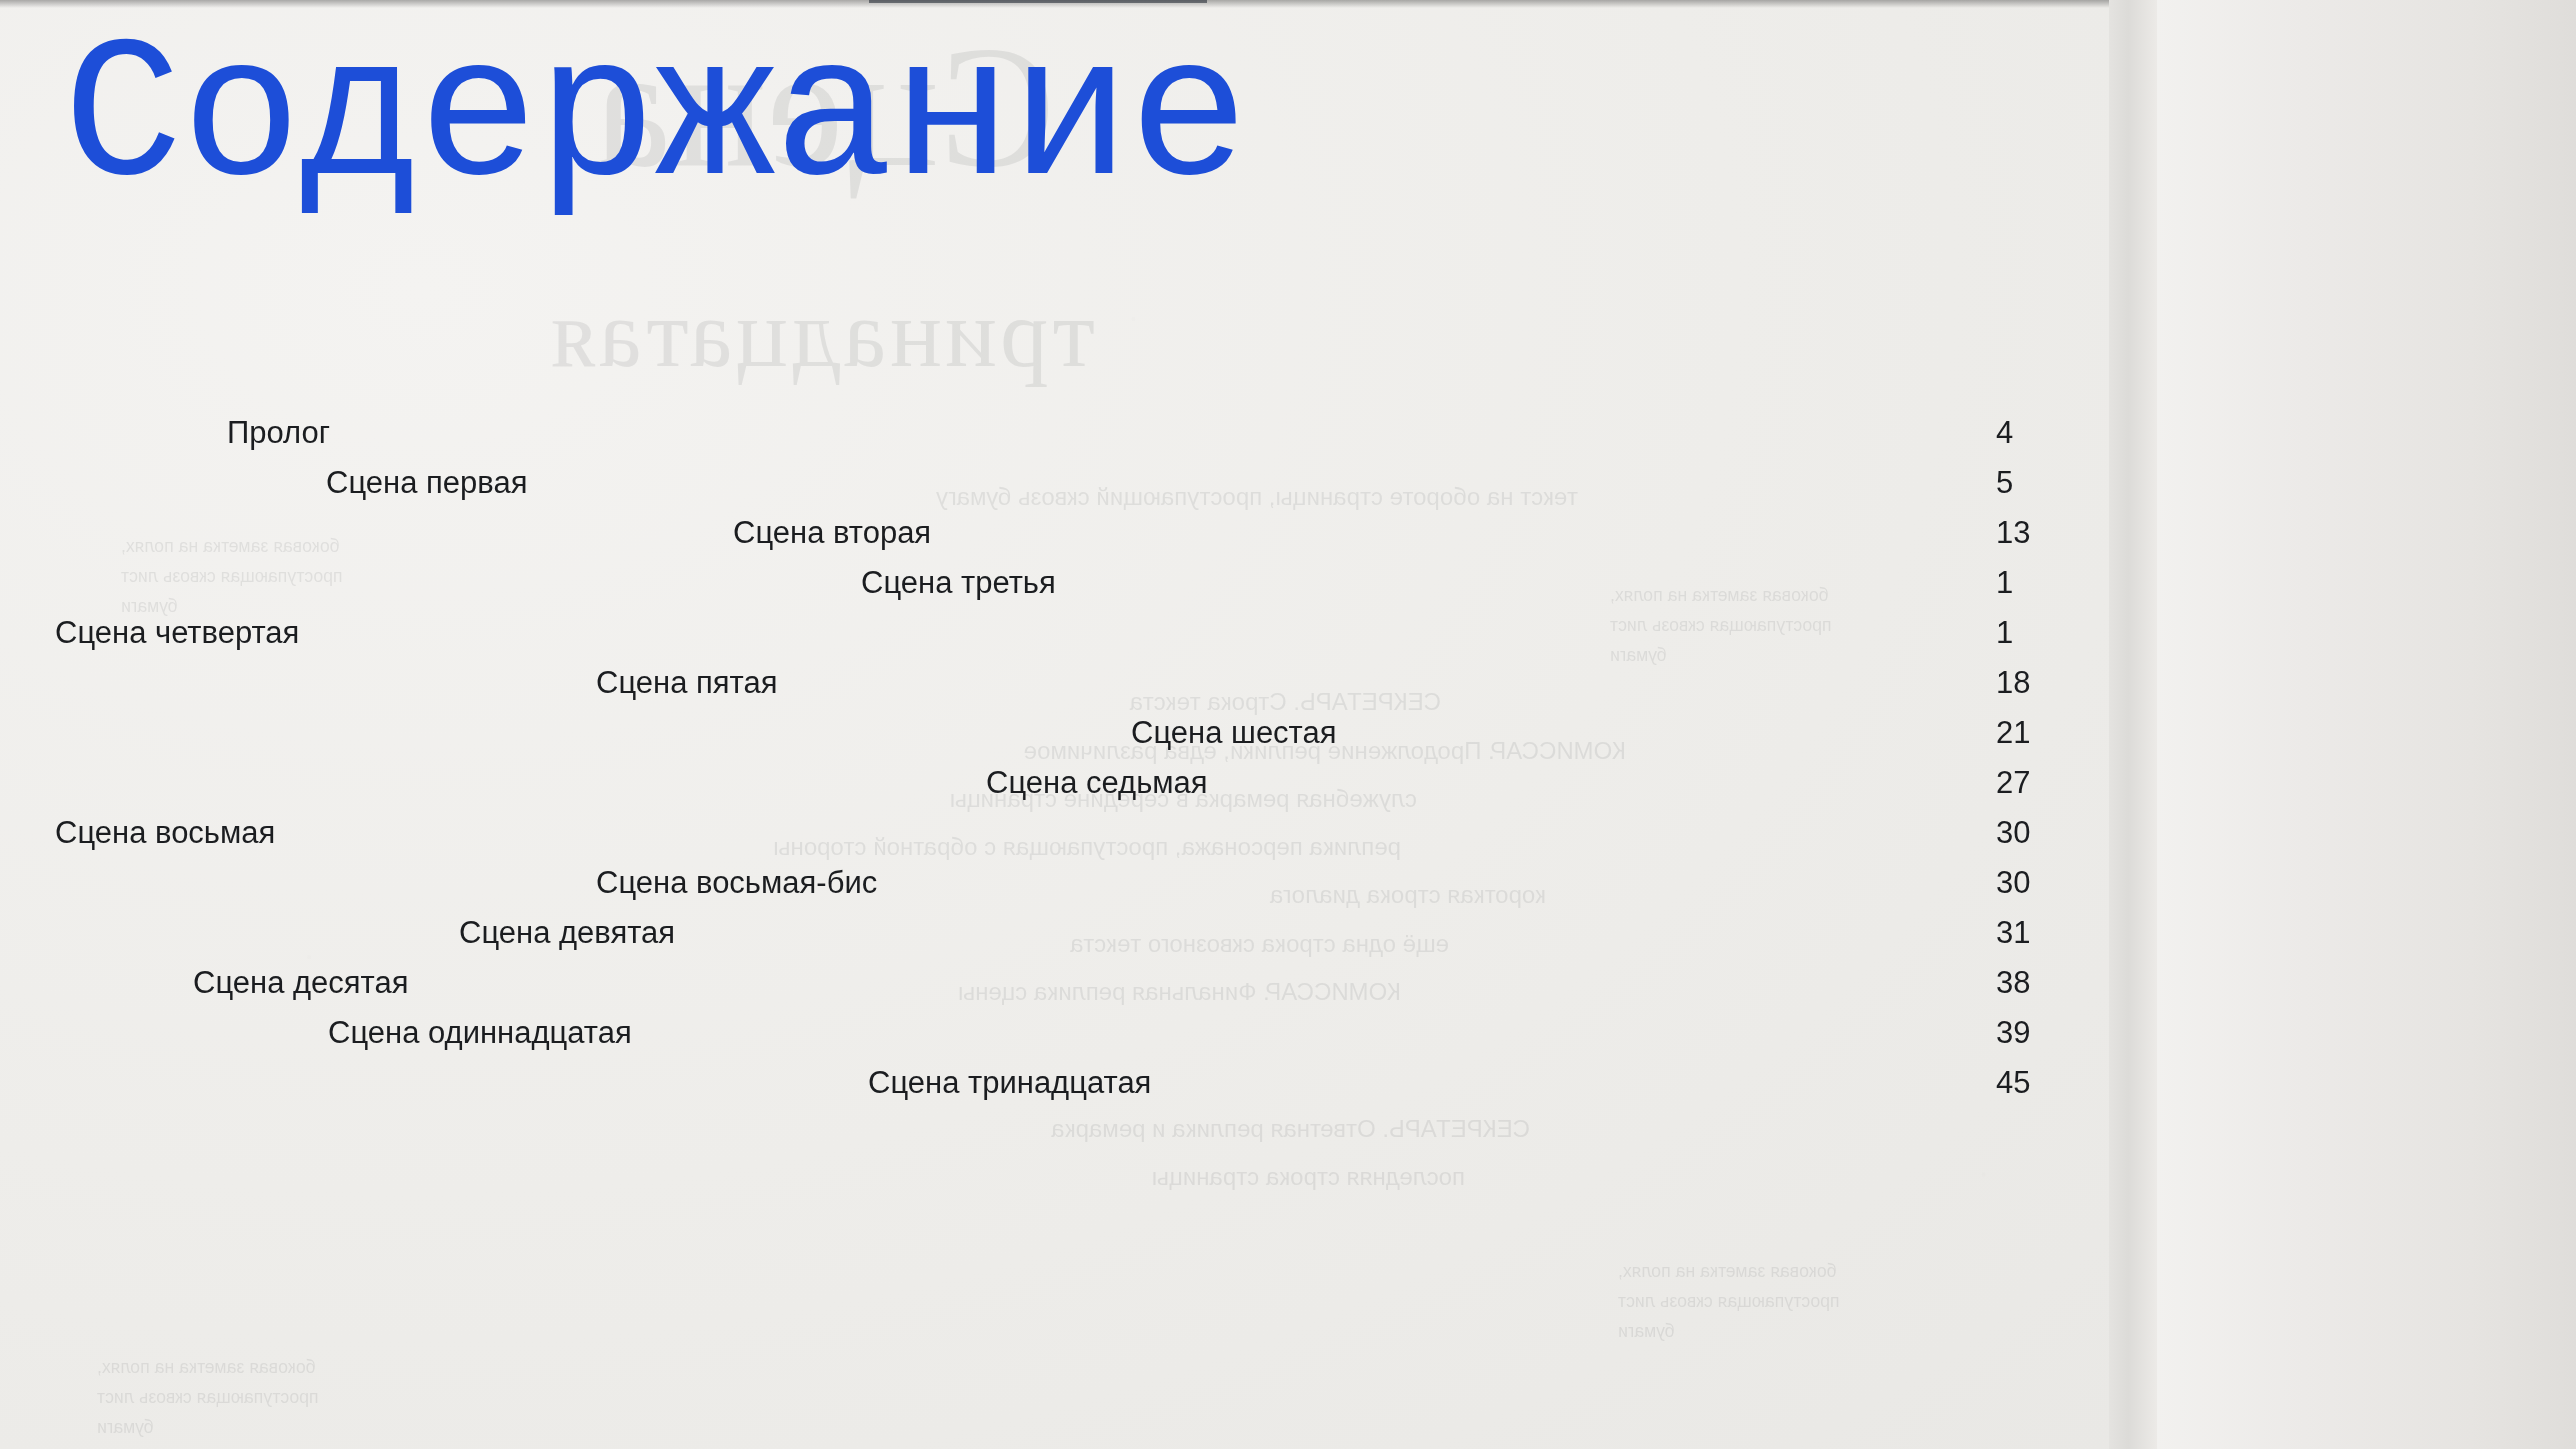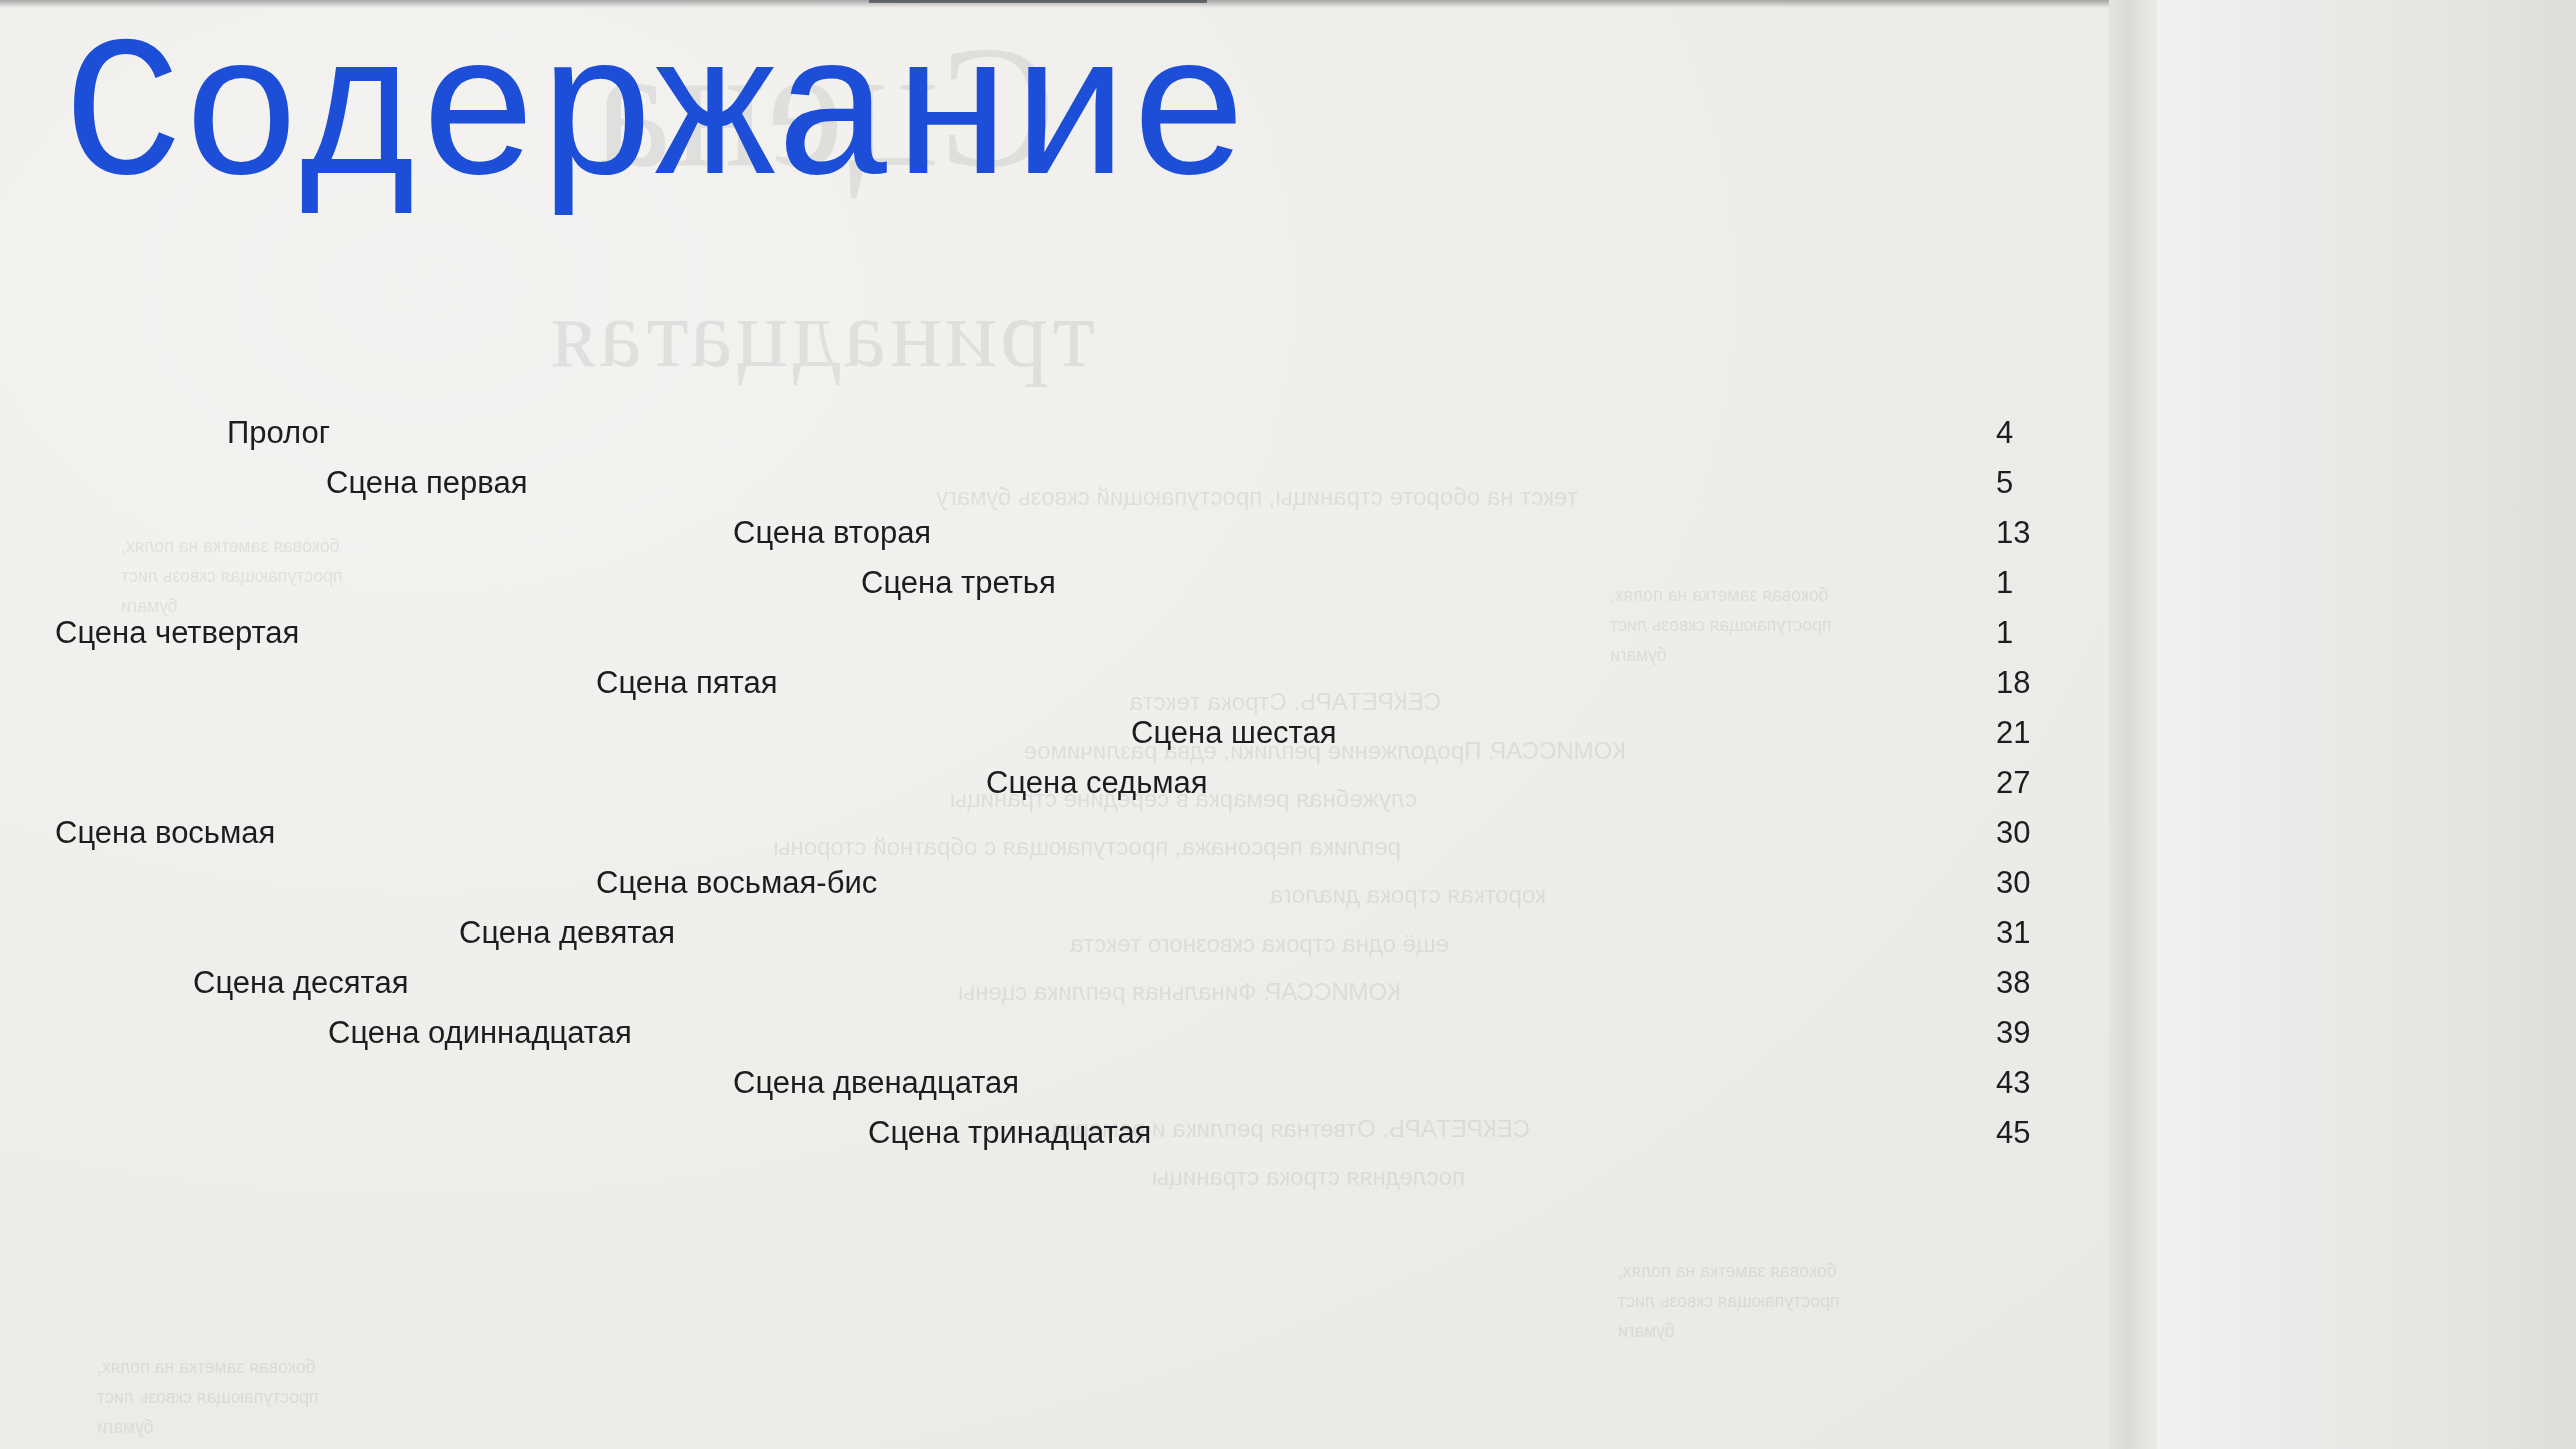--- a/index.html
+++ b/index.html
@@ -248,24 +248,20 @@
     <div class="toc-row">
       <span class="toc-label" style="left:193px;">Сцена десятая</span>
       <span class="toc-page">38</span>
     </div>
 
     <div class="toc-row">
       <span class="toc-label" style="left:328px;">Сцена одиннадцатая</span>
       <span class="toc-page">39</span>
     </div>
 
-    <div class="toc-row">
-      <span class="toc-label" style="left:733px;">Сцена двенадцатая</span>
-      <span class="toc-page">43</span>
-    </div>
 
     <div class="toc-row">
       <span class="toc-label" style="left:868px;">Сцена тринадцатая</span>
       <span class="toc-page">45</span>
     </div>
 
   </div>
 
   <div id="grain"></div>
 </div>

